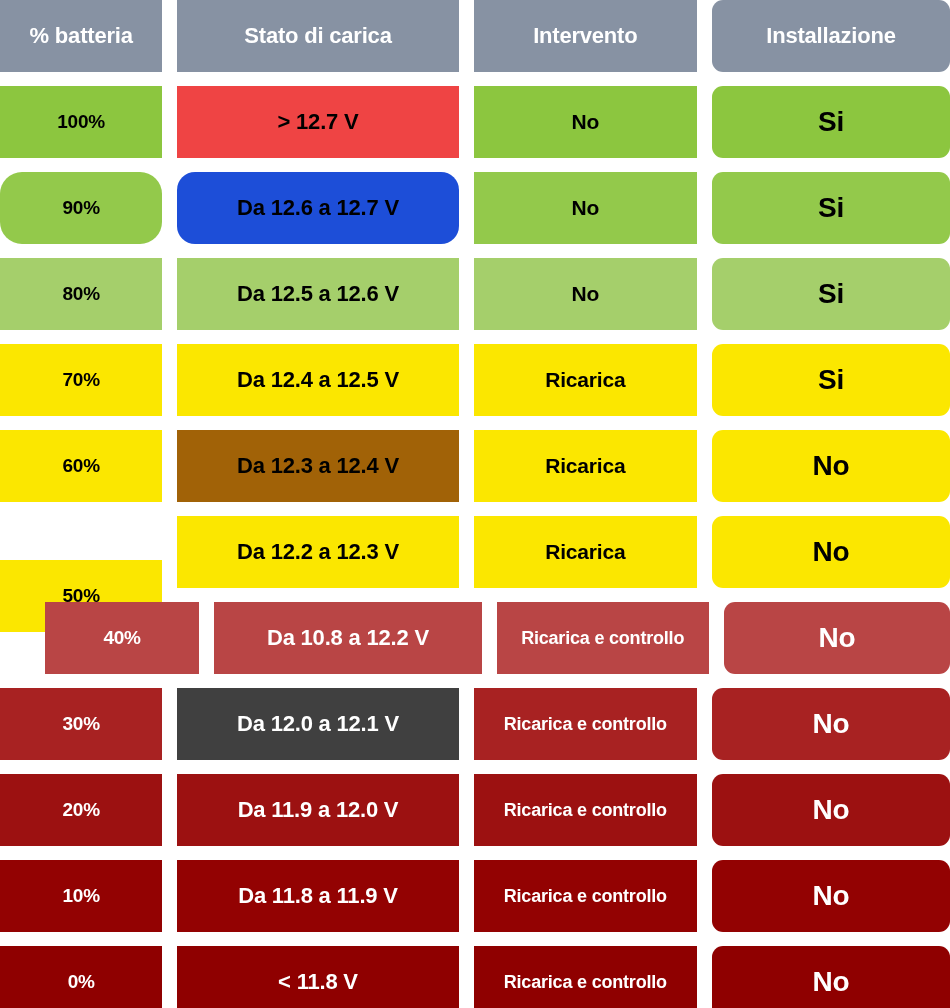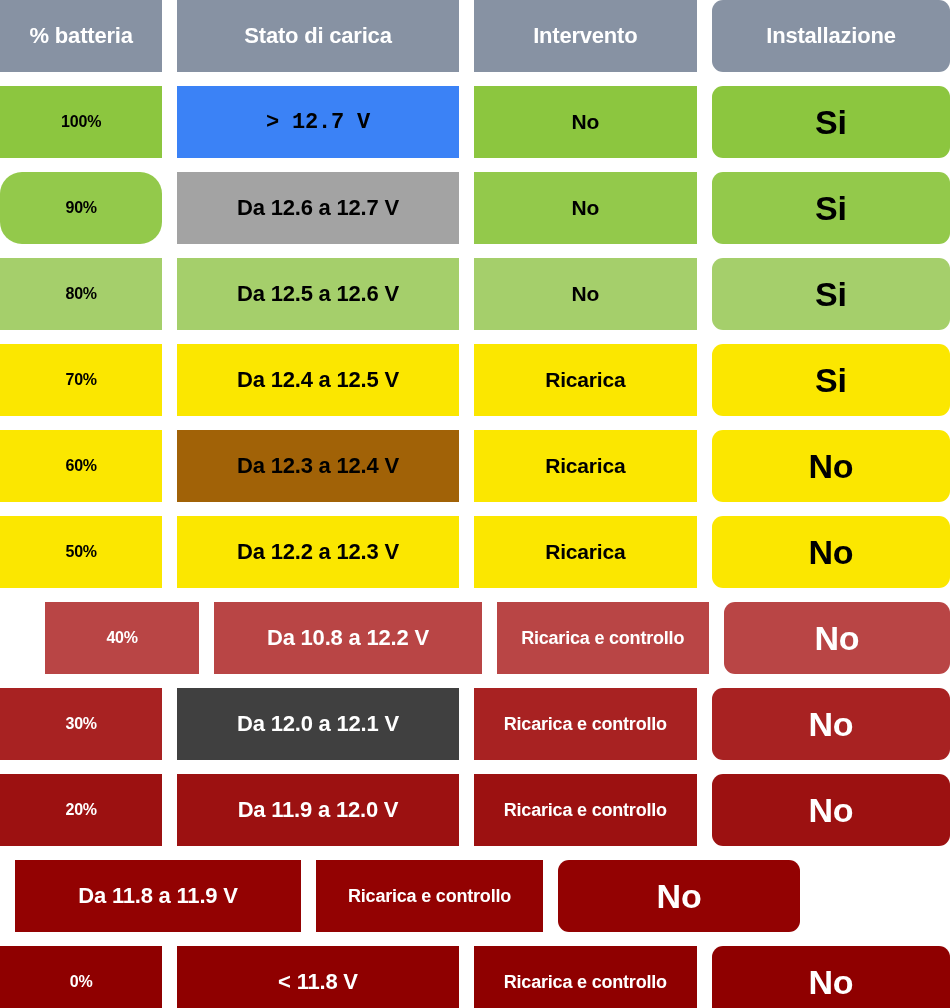--- a/index.html
+++ b/index.html
@@ -51,48 +51,48 @@
   .header-row .cell {
     height: 72px;
     color: #ffffff;
     font-size: 22px;
   }
 
   
   .body-row { height: 72px; margin-top: 14px; }
   .body-row .cell { height: 72px; }
 
-  .cell-pct   { font-size: 16px; }
+  .cell-pct   { font-size: 19px; }
   .cell-volt  { font-size: 22px; }
   .cell-act   { font-size: 21px; }
   .cell-act.long { font-size: 18px; }
-  .cell-inst  { font-size: 34px; }
+  .cell-inst  { font-size: 28px; }
 </style>
 </head>
 <body>
 
 <div id="battery-table">
 
   <div class="row header-row">
     <div class="cell col-0" style="background: rgb(135, 146, 163); color: rgb(255, 255, 255);">% batteria</div>
     <div class="cell col-1" style="background: rgb(135, 146, 163); color: rgb(255, 255, 255);">Stato di carica</div>
     <div class="cell col-2" style="background: rgb(135, 146, 163); color: rgb(255, 255, 255);">Intervento</div>
     <div class="cell col-3" style="background: rgb(135, 146, 163); color: rgb(255, 255, 255);">Installazione</div>
   </div>
 
   <div id="table-body">
       <div class="row body-row">
         <div class="cell col-0 cell-pct" style="background: rgb(140, 198, 63); color: rgb(0, 0, 0);">100%</div>
-        <div class="cell col-1 cell-volt" style="background: #3b82f6; color: rgb(0, 0, 0); font-family: Liberation Mono, monospace;">&gt; 12.7 V</div>
+        <div class="cell col-1 cell-volt" style="background: #ef4444; color: rgb(0, 0, 0);">&gt; 12.7 V</div>
         <div class="cell col-2 cell-act" style="background: rgb(140, 198, 63); color: rgb(0, 0, 0);">No</div>
         <div class="cell col-3 cell-inst" style="background: rgb(140, 198, 63); color: rgb(0, 0, 0);">Si</div>
       </div>
       <div class="row body-row">
         <div class="cell col-0 cell-pct" style="background: rgb(147, 201, 75); color: rgb(0, 0, 0); border-radius: 22px;">90%</div>
-        <div class="cell col-1 cell-volt" style="background: #a3a3a3; color: rgb(0, 0, 0);">Da 12.6 a 12.7 V</div>
+        <div class="cell col-1 cell-volt" style="background: #1d4ed8; color: rgb(0, 0, 0); border-radius: 18px;">Da 12.6 a 12.7 V</div>
         <div class="cell col-2 cell-act" style="background: rgb(147, 201, 75); color: rgb(0, 0, 0);">No</div>
         <div class="cell col-3 cell-inst" style="background: rgb(147, 201, 75); color: rgb(0, 0, 0);">Si</div>
       </div>
       <div class="row body-row">
         <div class="cell col-0 cell-pct" style="background: rgb(165, 207, 107); color: rgb(0, 0, 0);">80%</div>
         <div class="cell col-1 cell-volt" style="background: rgb(165, 207, 107); color: rgb(0, 0, 0);">Da 12.5 a 12.6 V</div>
         <div class="cell col-2 cell-act" style="background: rgb(165, 207, 107); color: rgb(0, 0, 0);">No</div>
         <div class="cell col-3 cell-inst" style="background: rgb(165, 207, 107); color: rgb(0, 0, 0);">Si</div>
       </div>
       <div class="row body-row">
@@ -101,21 +101,21 @@
         <div class="cell col-2 cell-act" style="background: rgb(251, 231, 0); color: rgb(0, 0, 0);">Ricarica</div>
         <div class="cell col-3 cell-inst" style="background: rgb(251, 231, 0); color: rgb(0, 0, 0);">Si</div>
       </div>
       <div class="row body-row">
         <div class="cell col-0 cell-pct" style="background: rgb(251, 231, 0); color: rgb(0, 0, 0);">60%</div>
         <div class="cell col-1 cell-volt" style="background: #a16207; color: rgb(0, 0, 0);">Da 12.3 a 12.4 V</div>
         <div class="cell col-2 cell-act" style="background: rgb(251, 231, 0); color: rgb(0, 0, 0);">Ricarica</div>
         <div class="cell col-3 cell-inst" style="background: rgb(251, 231, 0); color: rgb(0, 0, 0);">No</div>
       </div>
       <div class="row body-row">
-        <div class="cell col-0 cell-pct" style="background: rgb(251, 231, 0); color: rgb(0, 0, 0);">50%</div>
+        <div class="cell col-0 cell-pct" style="background: rgb(251, 231, 0); color: rgb(0, 0, 0); margin-top: 44px;">50%</div>
         <div class="cell col-1 cell-volt" style="background: rgb(251, 231, 0); color: rgb(0, 0, 0);">Da 12.2 a 12.3 V</div>
         <div class="cell col-2 cell-act" style="background: rgb(251, 231, 0); color: rgb(0, 0, 0);">Ricarica</div>
         <div class="cell col-3 cell-inst" style="background: rgb(251, 231, 0); color: rgb(0, 0, 0);">No</div>
       </div>
       <div class="row body-row">
         <div class="cell col-0 cell-pct" style="background: rgb(185, 69, 69); color: rgb(255, 255, 255); margin-left: 45px;">40%</div>
         <div class="cell col-1 cell-volt" style="background: rgb(185, 69, 69); color: rgb(255, 255, 255);">Da 10.8 a 12.2 V</div>
         <div class="cell col-2 cell-act long" style="background: rgb(185, 69, 69); color: rgb(255, 255, 255);">Ricarica e controllo</div>
         <div class="cell col-3 cell-inst" style="background: rgb(185, 69, 69); color: rgb(255, 255, 255);">No</div>
       </div>
@@ -125,20 +125,21 @@
         <div class="cell col-2 cell-act long" style="background: rgb(168, 34, 34); color: rgb(255, 255, 255);">Ricarica e controllo</div>
         <div class="cell col-3 cell-inst" style="background: rgb(168, 34, 34); color: rgb(255, 255, 255);">No</div>
       </div>
       <div class="row body-row">
         <div class="cell col-0 cell-pct" style="background: rgb(156, 17, 17); color: rgb(255, 255, 255);">20%</div>
         <div class="cell col-1 cell-volt" style="background: rgb(156, 17, 17); color: rgb(255, 255, 255);">Da 11.9 a 12.0 V</div>
         <div class="cell col-2 cell-act long" style="background: rgb(156, 17, 17); color: rgb(255, 255, 255);">Ricarica e controllo</div>
         <div class="cell col-3 cell-inst" style="background: rgb(156, 17, 17); color: rgb(255, 255, 255);">No</div>
       </div>
       <div class="row body-row">
+        <div class="cell col-0 cell-pct" style="background: rgb(147, 2, 2); color: rgb(255, 255, 255);">10%</div>
         <div class="cell col-1 cell-volt" style="background: rgb(147, 2, 2); color: rgb(255, 255, 255);">Da 11.8 a 11.9 V</div>
         <div class="cell col-2 cell-act long" style="background: rgb(147, 2, 2); color: rgb(255, 255, 255);">Ricarica e controllo</div>
         <div class="cell col-3 cell-inst" style="background: rgb(147, 2, 2); color: rgb(255, 255, 255);">No</div>
       </div>
       <div class="row body-row">
         <div class="cell col-0 cell-pct" style="background: rgb(143, 0, 0); color: rgb(255, 255, 255);">0%</div>
         <div class="cell col-1 cell-volt" style="background: rgb(143, 0, 0); color: rgb(255, 255, 255);">&lt; 11.8 V</div>
         <div class="cell col-2 cell-act long" style="background: rgb(143, 0, 0); color: rgb(255, 255, 255);">Ricarica e controllo</div>
         <div class="cell col-3 cell-inst" style="background: rgb(143, 0, 0); color: rgb(255, 255, 255);">No</div>
       </div>

